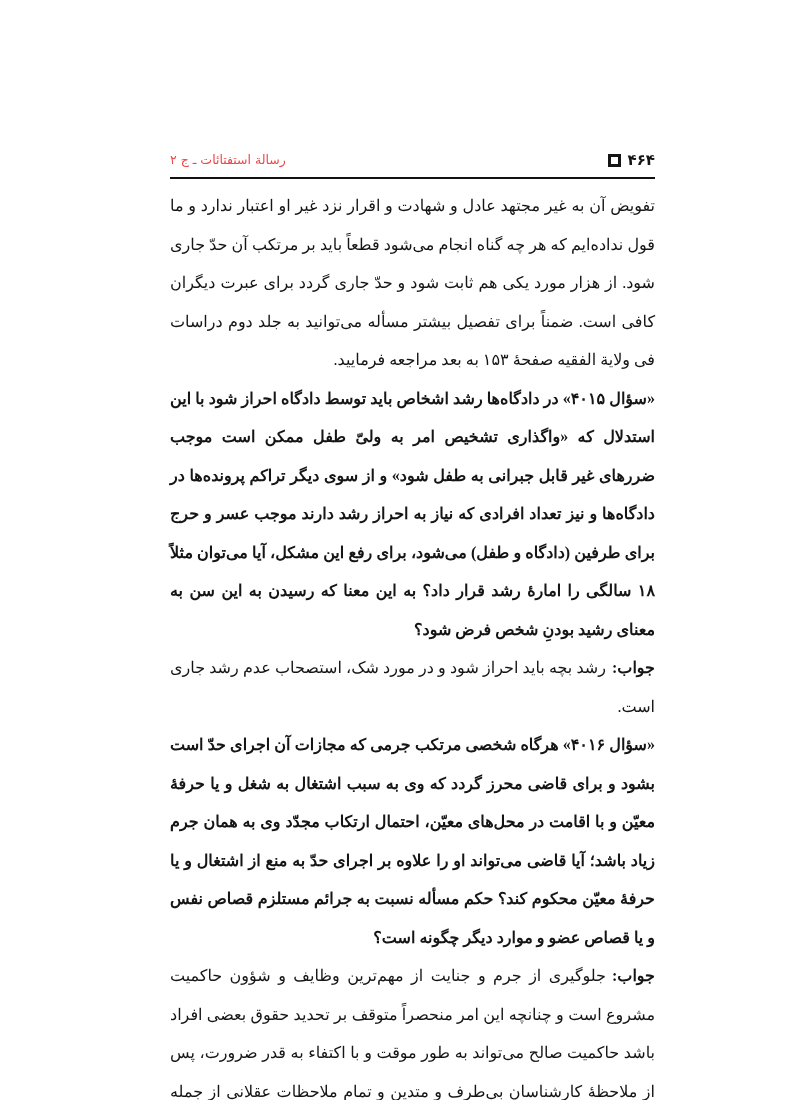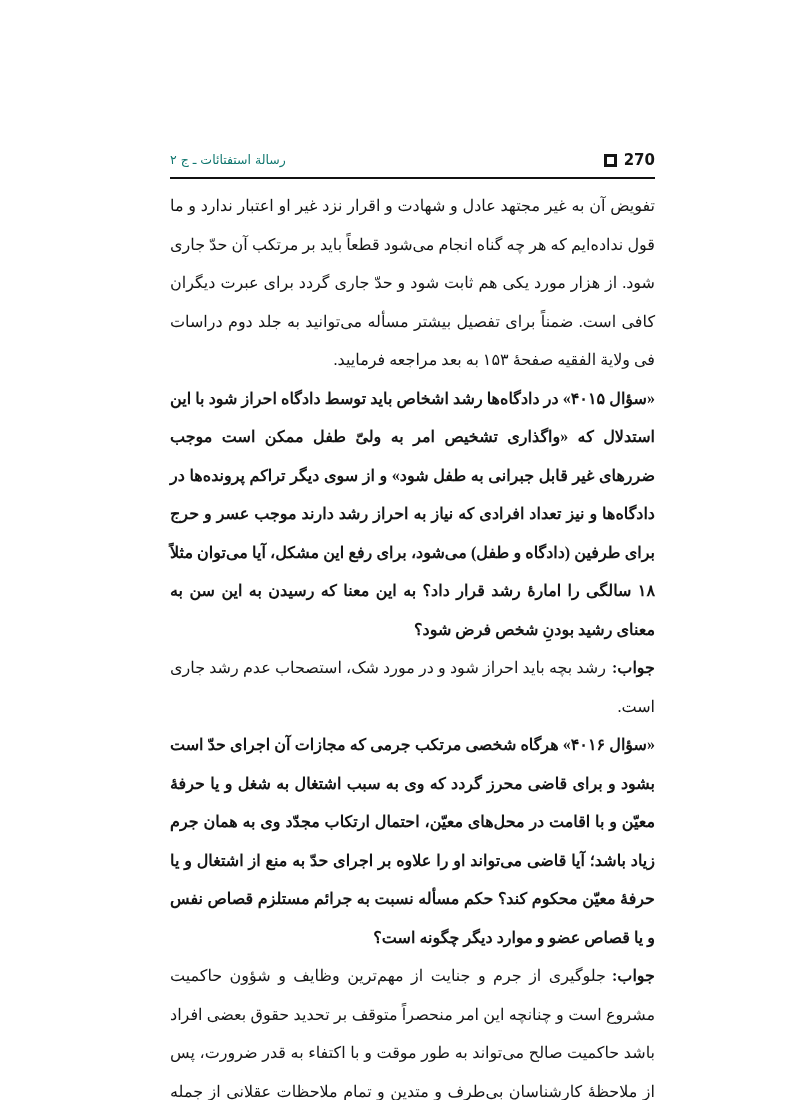--- a/index.html
+++ b/index.html
@@ -40,21 +40,21 @@
   }
   .sq {
     display: inline-block;
     width: 7px;
     height: 7px;
     border: 3px solid #151515;
     background: #ffffff;
   }
   .running-title {
     font-size: 12.5px;
-    color: #0f766e;
+    color: #ef4444;
   }
   .rule {
     margin-top: 7px;
     height: 0;
     border-top: 2px solid #111;
   }
   .content {
     margin-top: 8px;
     font-size: 16px;
     line-height: 38.5px;
@@ -75,21 +75,21 @@
     margin-top: 28px;
   }
 </style>
 </head>
 <body>
 
 <div class="sheet">
 
   <div class="header">
     <span class="pagenum-group">
-      <span class="pagenum">270</span>
+      <span class="pagenum">۴۶۴</span>
       <span class="sq"></span>
     </span>
     <span class="running-title">رسالة استفتائات ـ ج ۲</span>
   </div>
 
   <div class="rule"></div>
 
   <div class="content">
 
     <p class="body">تفویض آن به غیر مجتهد عادل و شهادت و اقرار نزد غیر او اعتبار ندارد و ما قول نداده‌ایم که هر چه گناه انجام می‌شود قطعاً باید بر مرتکب آن حدّ جاری شود. از هزار مورد یکی هم ثابت شود و حدّ جاری گردد برای عبرت دیگران کافی است. ضمناً برای تفصیل بیشتر مسأله می‌توانید به جلد دوم دراسات فی ولایة الفقیه صفحهٔ ۱۵۳ به بعد مراجعه فرمایید.</p>

